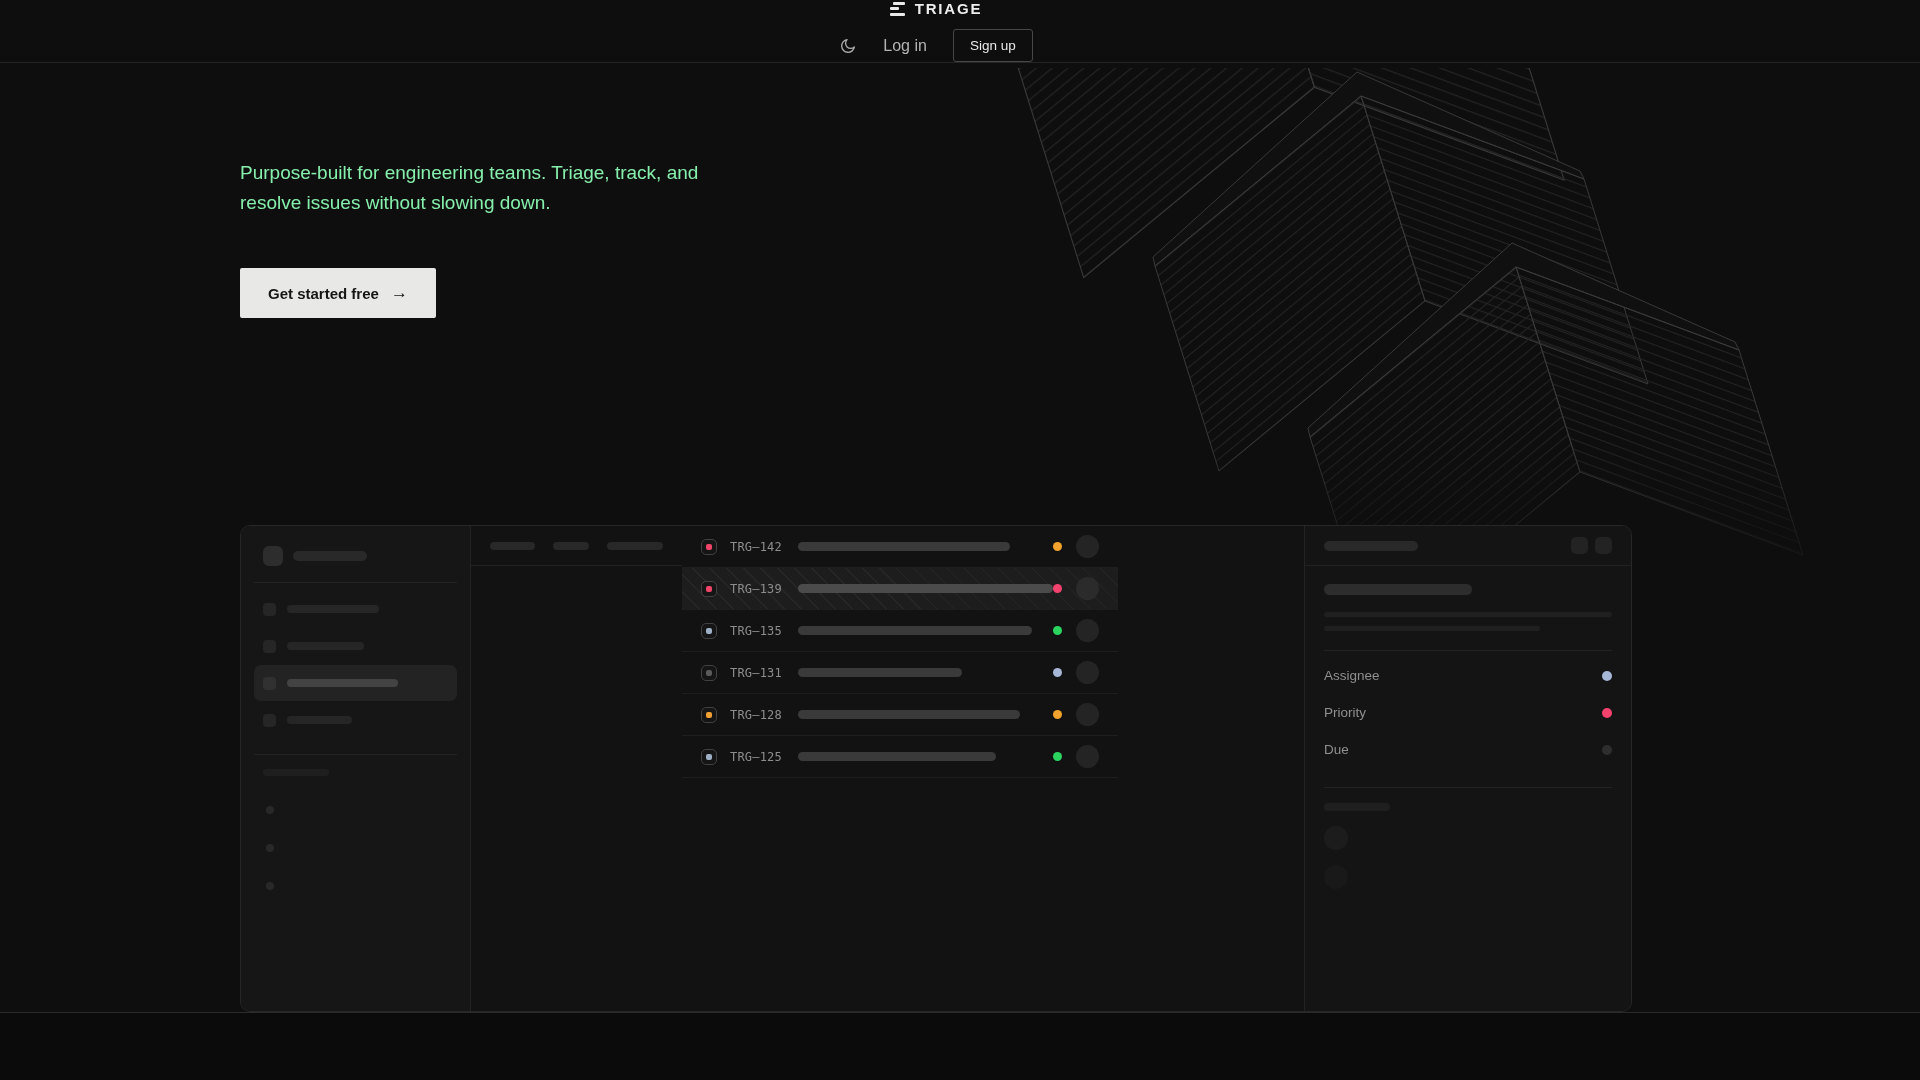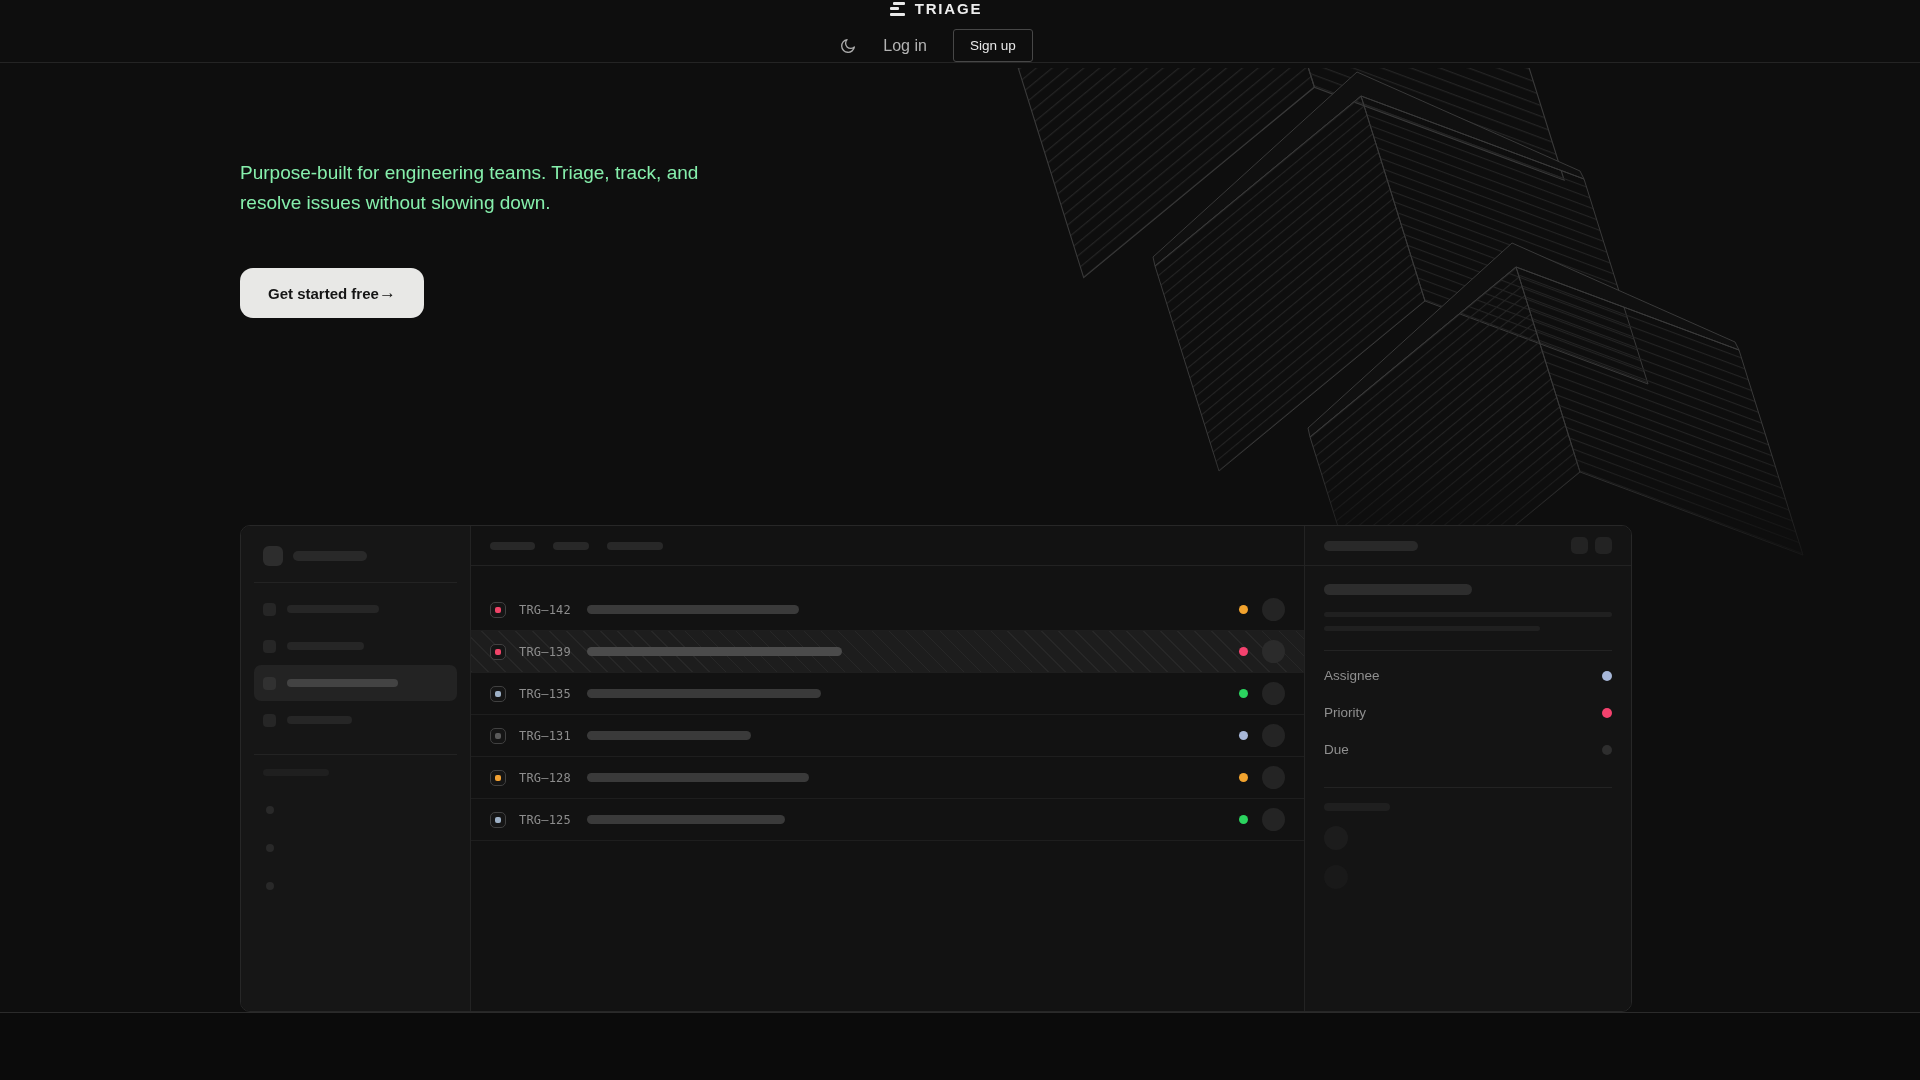--- a/index.html
+++ b/index.html
@@ -24,22 +24,22 @@
   .login { color:#b3b3b3; font-size:16px; text-decoration:none; }
   .signup { background:transparent; border:1px solid #474747; border-radius:3px; color:#e9e9e9;
             font-size:13.5px; padding:8px 16px; font-family:inherit; cursor:pointer; }
 
   
   .hero { position:absolute; left:240px; top:126px; z-index:2; }
   .hero h1 { color:#e9e9e9; font-size:60px; line-height:66px; font-weight:500; letter-spacing:-1px; }
   .hero h1 span { display:block; }
   .subtitle { margin-top:32px; color:#86efac; font-size:19px; line-height:30px; font-weight:400; }
   .subtitle span { display:block; }
-  .cta { margin-top:50px; display:inline-flex; align-items:center; gap:0; background:#e8e8e6; border:none;
-         border-radius:13px; height:50px; padding:0 28px; font-family:inherit; font-size:15px; font-weight:600;
+  .cta { margin-top:50px; display:inline-flex; align-items:center; gap:12px; background:#e8e8e6; border:none;
+         border-radius:2px; height:50px; padding:0 28px; font-family:inherit; font-size:15px; font-weight:600;
          color:#151515; cursor:pointer; }
   .cta .arrow { font-size:17px; font-weight:400; }
 
   
   .card { position:absolute; left:240px; top:525px; width:1392px; height:487px; z-index:2;
           background:#121212; border:1px solid #272727; border-radius:10px; overflow:hidden;
           display:flex; }
   .sk { background:#262626; border-radius:99px; }
 
   
@@ -51,21 +51,21 @@
   .side-item { height:36px; display:flex; align-items:center; gap:11px; padding:0 9px; border-radius:7px; margin-bottom:1px; }
   .side-item .sq { width:13px; height:13px; border-radius:4px; background:#262626; flex:0 0 13px; }
   .side-item .sk { height:8px; background:#262626; }
   .side-item.active { background:#232323; }
   .side-item.active .sq { background:#313131; }
   .side-item.active .sk { background:#434343; }
   .side-section { width:66px; height:7px; background:#1f1f1f; margin:14px 0 0 9px; }
   .side-dot { width:8px; height:8px; border-radius:50%; background:#292929; margin:30px 0 0 12px; }
 
   
-  .list { flex:1 1 auto; background:#121212; display:flex; flex-direction:column;gap:23px; }
+  .list { flex:1 1 auto; background:#121212; display:flex; flex-direction:row; }
   .list-head { height:40px; flex:0 0 40px; border-bottom:1px solid #222222; display:flex; align-items:center; gap:18px; padding:0 19px; }
   .list-head .sk { height:8px; background:#282828; }
   .row { height:42px; flex:0 0 42px; border-bottom:1px solid #1e1e1e; display:flex; align-items:center; padding:0 19px; }
   .row.selected { background:repeating-linear-gradient(45deg, rgba(255,255,255,0.045) 0 1px, transparent 1px 12px), #1d1d1d; }
   .pr-icon { width:16px; height:16px; border-radius:5px; border:1.5px solid #414141; background:#151515;
              display:flex; align-items:center; justify-content:center; flex:0 0 16px; }
   .pr-icon i { display:block; width:6px; height:6px; border-radius:2px; }
   .issue-id { margin-left:13px; width:58px; font-family:"DejaVu Sans Mono", monospace; font-size:12px; color:#8d8d8d; letter-spacing:0.2px; }
   .title-sk { margin-left:10px; height:9px; border-radius:5px; background:#3a3a3a; }
   .row.selected .title-sk { background:#4b4b4b; }

